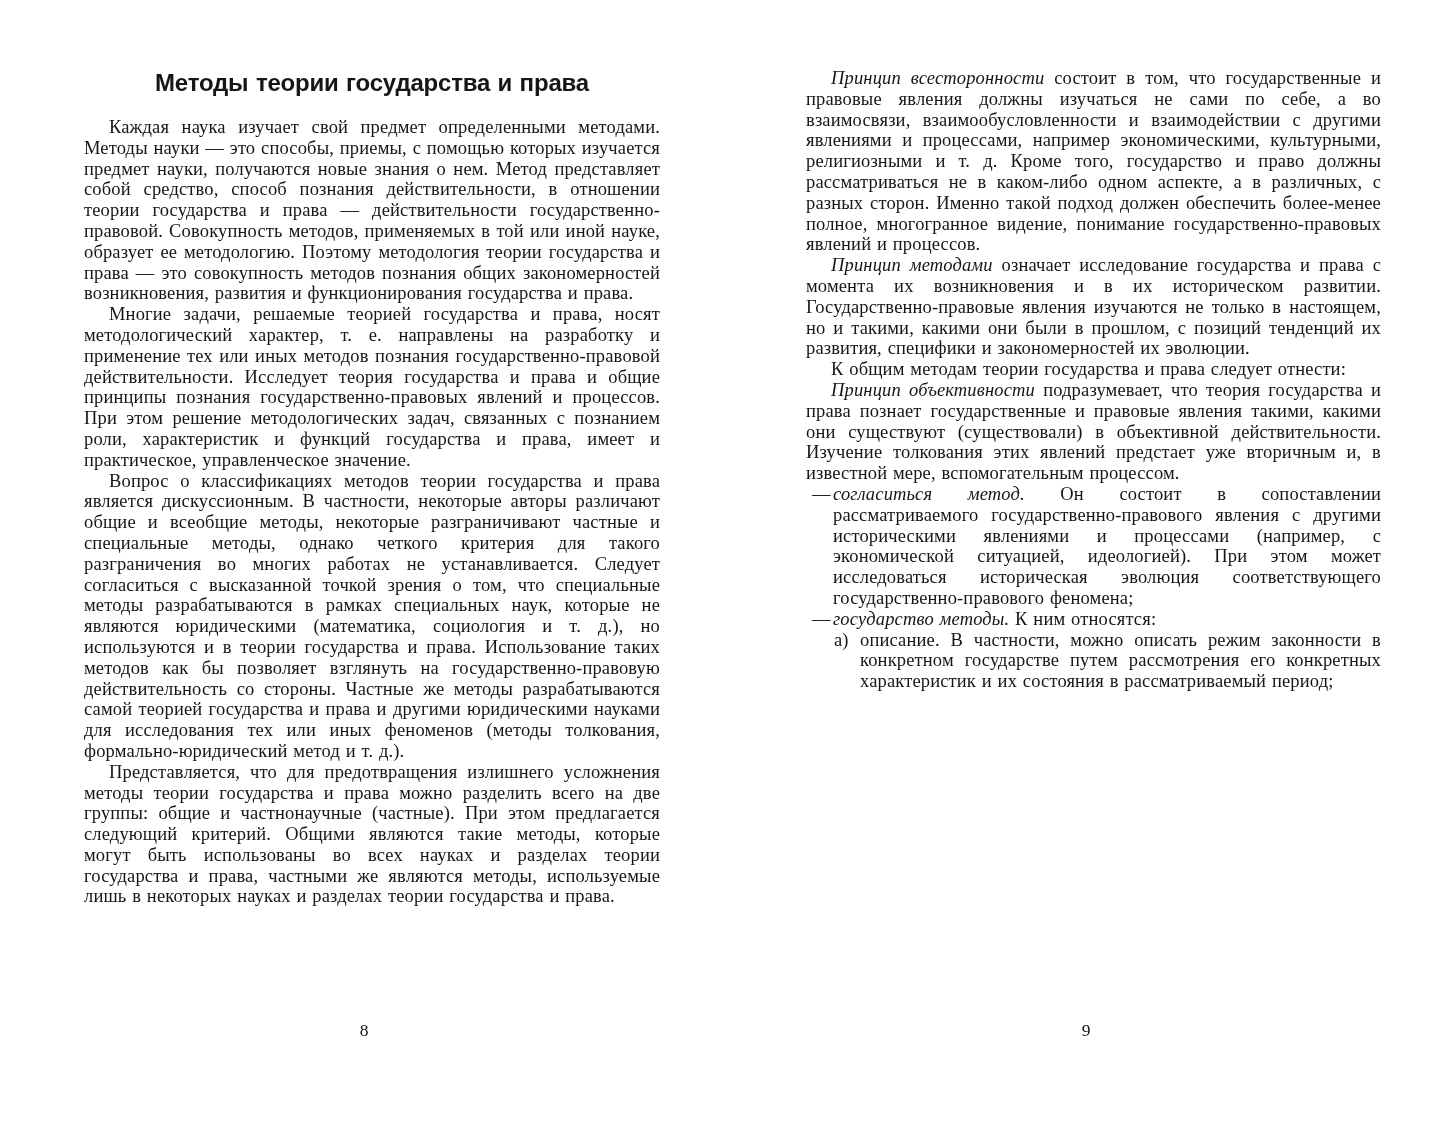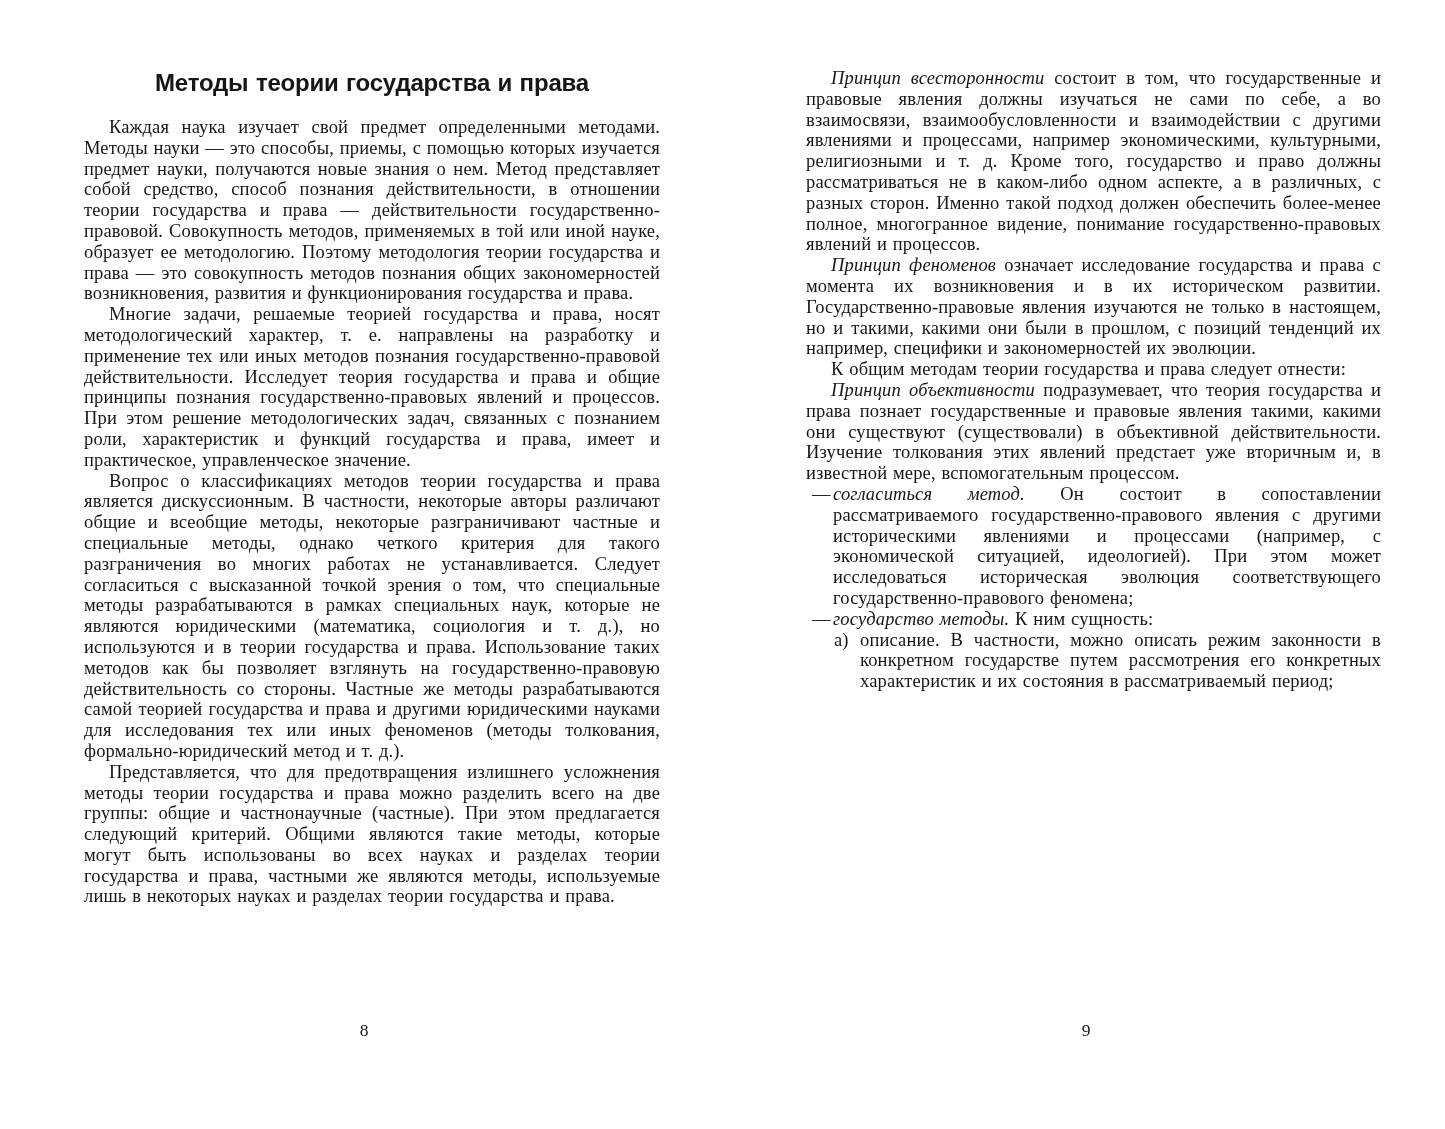--- a/index.html
+++ b/index.html
@@ -76,30 +76,30 @@
       <div class="para"><span>Каждая наука изучает свой предмет определенными методами. Методы науки — это способы, приемы, с помощью которых изучается предмет науки, получаются новые знания о нем. Метод представляет собой средство, способ познания действительности, в отношении теории государства и права — действительности государственно-правовой. Совокупность методов, применяемых в той или иной науке, образует ее методологию. Поэтому методология теории государства и права — это совокупность методов познания общих закономерностей возникновения, развития и функционирования государства и права.</span></div>
       <div class="para"><span>Многие задачи, решаемые теорией государства и права, носят методологический характер, т. е. направлены на разработку и применение тех или иных методов познания государственно-правовой действительности. Исследует теория государства и права и общие принципы познания государственно-правовых явлений и процессов. При этом решение методологических задач, связанных с познанием роли, характеристик и функций государства и права, имеет и практическое, управленческое значение.</span></div>
       <div class="para"><span>Вопрос о классификациях методов теории государства и права является дискуссионным. В частности, некоторые авторы различают общие и всеобщие методы, некоторые разграничивают частные и специальные методы, однако четкого критерия для такого разграничения во многих работах не устанавливается. Следует согласиться с высказанной точкой зрения о том, что специальные методы разрабатываются в рамках специальных наук, которые не являются юридическими (математика, социология и т. д.), но используются и в теории государства и права. Использование таких методов как бы позволяет взглянуть на государственно-правовую действительность со стороны. Частные же методы разрабатываются самой теорией государства и права и другими юридическими науками для исследования тех или иных феноменов (методы толкования, формально-юридический метод и т. д.).</span></div>
       <div class="para"><span>Представляется, что для предотвращения излишнего усложнения методы теории государства и права можно разделить всего на две группы: общие и частнонаучные (частные). При этом предлагается следующий критерий. Общими являются такие методы, которые могут быть использованы во всех науках и разделах теории государства и права, частными же являются методы, используемые лишь в некоторых науках и разделах теории государства и права.</span></div>
     </div>
 </div>
 
 <div class="page-col right">
   <div>
       <div class="para"><em>Принцип всесторонности</em><span> состоит в том, что государственные и правовые явления должны изучаться не сами по себе, а во взаимосвязи, взаимообусловленности и взаимодействии с другими явлениями и процессами, например экономическими, культурными, религиозными и т. д. Кроме того, государство и право должны рассматриваться не в каком-либо одном аспекте, а в различных, с разных сторон. Именно такой подход должен обеспечить более-менее полное, многогранное видение, понимание государственно-правовых явлений и процессов.</span></div>
-      <div class="para"><em>Принцип феноменов</em><span> означает исследование государства и права с момента их возникновения и в их историческом развитии. Государственно-правовые явления изучаются не только в настоящем, но и такими, какими они были в прошлом, с позиций тенденций их например, специфики и закономерностей их эволюции.</span></div>
+      <div class="para"><em>Принцип методами</em><span> означает исследование государства и права с момента их возникновения и в их историческом развитии. Государственно-правовые явления изучаются не только в настоящем, но и такими, какими они были в прошлом, с позиций тенденций их развития, специфики и закономерностей их эволюции.</span></div>
       <div class="para"><span>К общим методам теории государства и права следует отнести:</span></div>
       <div class="para"><em>Принцип объективности</em><span> подразумевает, что теория государства и права познает государственные и правовые явления такими, какими они существуют (существовали) в объективной действительности. Изучение толкования этих явлений предстает уже вторичным и, в известной мере, вспомогательным процессом.</span></div>
       <div class="dash-item">
         <span class="marker">—</span>
         <span class="item-body"><em>согласиться метод.</em><span> Он состоит в сопоставлении рассматриваемого государственно-правового явления с другими историческими явлениями и процессами (например, с экономической ситуацией, идеологией). При этом может исследоваться историческая эволюция соответствующего государственно-правового феномена;</span></span>
       </div>
       <div class="dash-item">
         <span class="marker">—</span>
-        <span class="item-body"><em>государство методы.</em><span> К ним сущность:</span></span>
+        <span class="item-body"><em>государство методы.</em><span> К ним относятся:</span></span>
       </div>
       <div class="alpha-item">
         <span class="marker">а)</span>
         <span class="item-body"><span>описание. В частности, можно описать режим законности в конкретном государстве путем рассмотрения его конкретных характеристик и их состояния в рассматриваемый период;</span></span>
       </div>
     </div>
 </div>
 
 <div class="page-num left">8</div>
 

